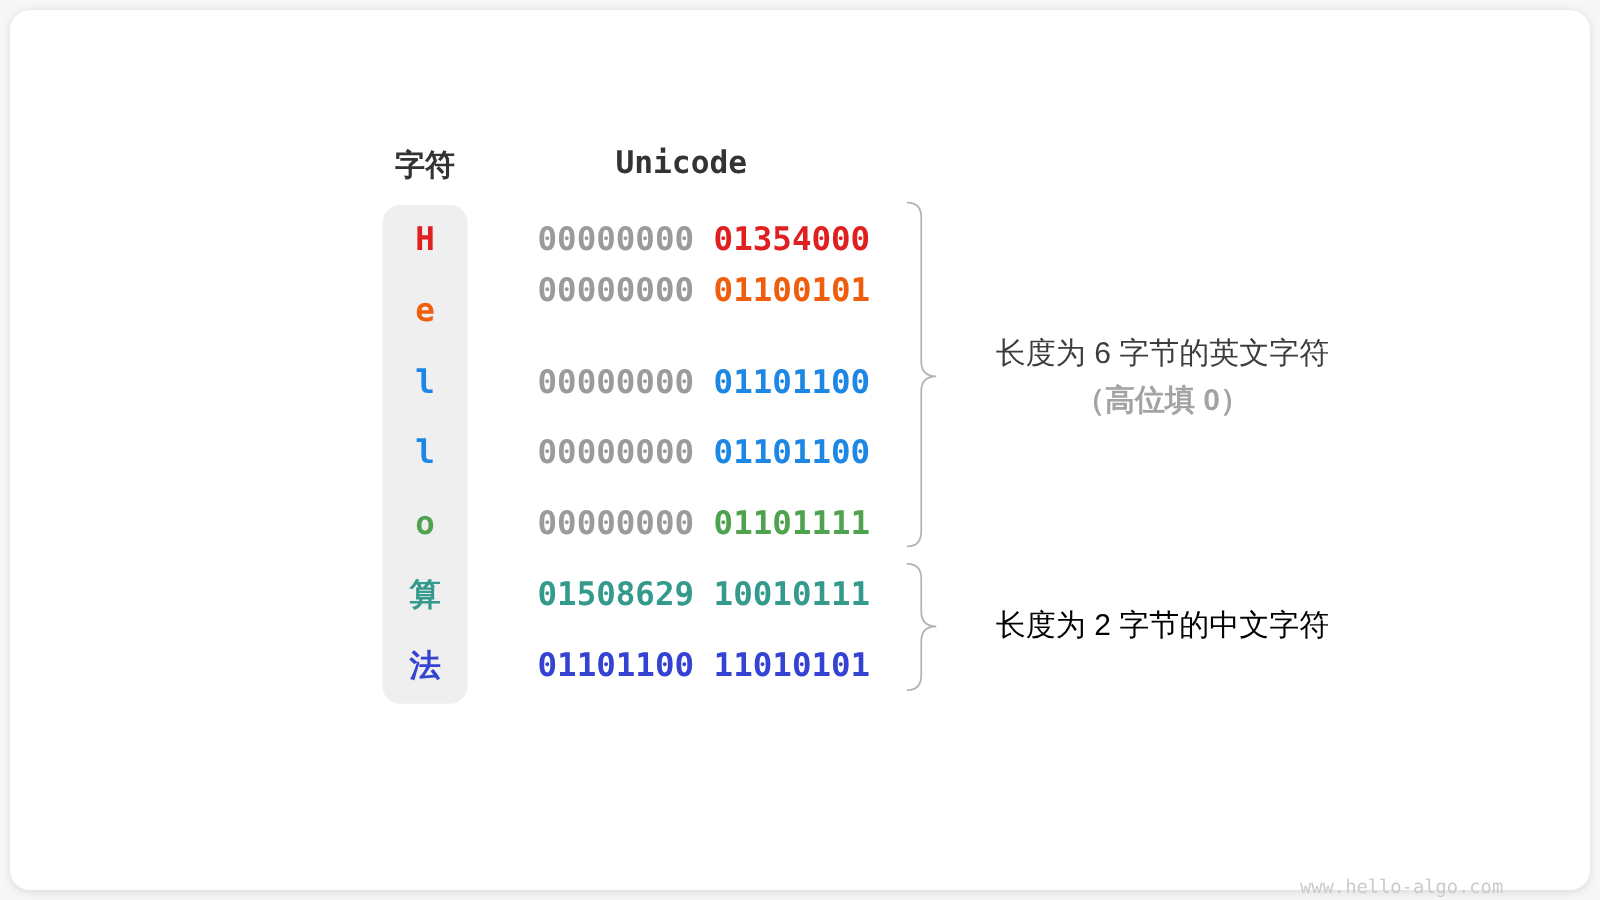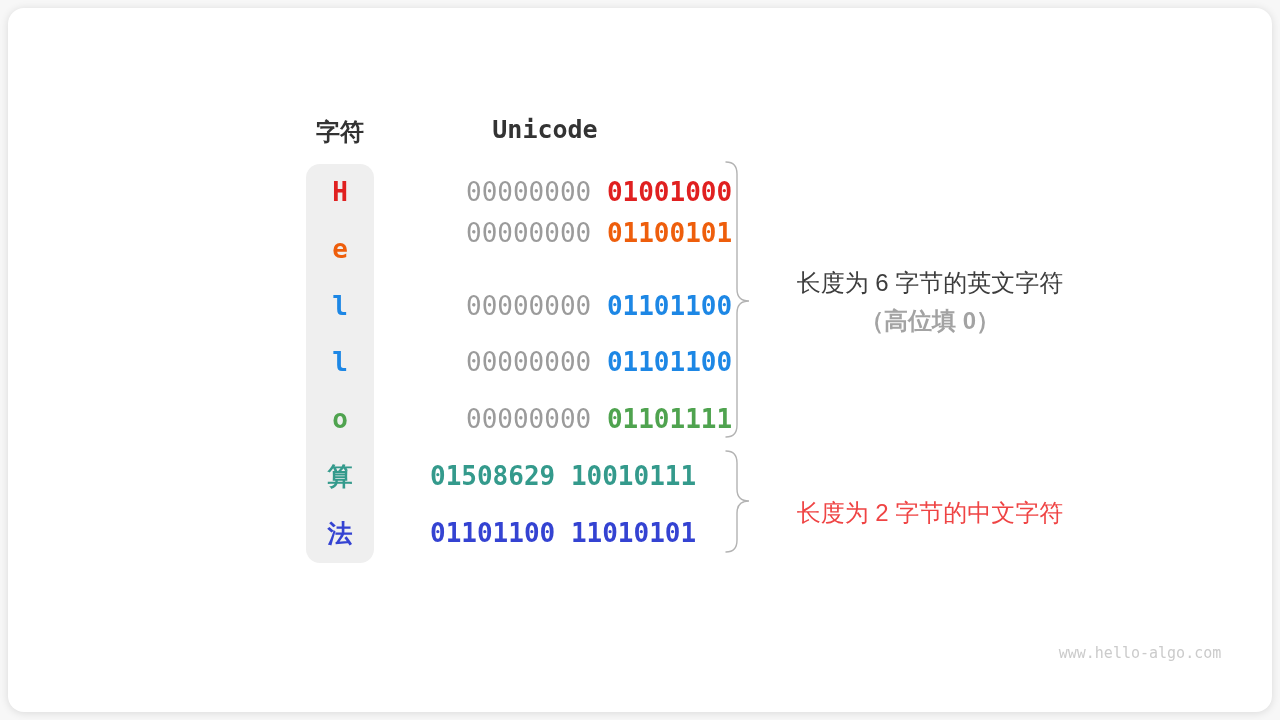--- a/index.html
+++ b/index.html
@@ -47,57 +47,57 @@
   }
   .row-char.cjk { font-family: "Liberation Sans", sans-serif; font-size: 25px; }
   .row-bits {
     position: absolute;
     left: 430px; height: 40px;
     line-height: 40px;
     font-family: "DejaVu Sans Mono", monospace;
     font-size: 26px;
     white-space: pre;
   }
-  .bits-grey { font-weight: 400; margin-left: 36px; }
+  .bits-grey { font-weight: 700; }
   .bits-colored { font-weight: 700; }
   .braces-svg { position: absolute; left: 0; top: 0; pointer-events: none; }
   .annotation {
     position: absolute;
     left: 758px; width: 344px;
     text-align: center;
     font-size: 24px;
     line-height: 38px;
     font-weight: 500;
     white-space: nowrap;
   }
   .ann-group1 { top: 264px; }
   .ann-group2 { top: 482px; }
   .ann-sub { font-weight: 700; }
   .watermark {
     position: absolute;
-    left: 1040px; top: 644px; width: 200px;
-    text-align: center;
+    left: 1040px; top: 700px; width: 200px;
+    text-align: left;
     font-family: "DejaVu Sans Mono", monospace;
     font-size: 15px;
   }
 </style>
 </head>
 <body>
 
 <div class="stage">
   <div class="card"></div>
 
   <div class="hdr hdr-char">字符</div>
   <div class="hdr hdr-unicode">Unicode</div>
 
   <div class="pill" style="background: rgb(239, 239, 239);"></div>
 
   <div id="rows-layer">
       <div class="row-char" style="top: 172px; color: rgb(224, 32, 32);">H</div>
-      <div class="row-bits" style="top: 172px;"><span class="bits-grey" style="color: rgb(155, 155, 155);">00000000</span><span> </span><span class="bits-colored" style="color: rgb(224, 32, 32);">01001000</span></div>
+      <div class="row-bits" style="top: 172px;"><span class="bits-grey" style="color: rgb(155, 155, 155);">00000000</span><span> </span><span class="bits-colored" style="color: rgb(224, 32, 32);">01354000</span></div>
       <div class="row-char" style="top: 229px; color: rgb(238, 94, 12);">e</div>
       <div class="row-bits" style="top: 213px;"><span class="bits-grey" style="color: rgb(155, 155, 155);">00000000</span><span> </span><span class="bits-colored" style="color: rgb(238, 94, 12);">01100101</span></div>
       <div class="row-char" style="top: 286px; color: rgb(29, 135, 229);">l</div>
       <div class="row-bits" style="top: 286px;"><span class="bits-grey" style="color: rgb(155, 155, 155);">00000000</span><span> </span><span class="bits-colored" style="color: rgb(29, 135, 229);">01101100</span></div>
       <div class="row-char" style="top: 342px; color: rgb(29, 135, 229);">l</div>
       <div class="row-bits" style="top: 342px;"><span class="bits-grey" style="color: rgb(155, 155, 155);">00000000</span><span> </span><span class="bits-colored" style="color: rgb(29, 135, 229);">01101100</span></div>
       <div class="row-char" style="top: 399px; color: rgb(79, 163, 79);">o</div>
       <div class="row-bits" style="top: 399px;"><span class="bits-grey" style="color: rgb(155, 155, 155);">00000000</span><span> </span><span class="bits-colored" style="color: rgb(79, 163, 79);">01101111</span></div>
       <div class="row-char cjk" style="top: 456px; color: rgb(52, 154, 140);">算</div>
       <div class="row-bits" style="top: 456px;"><span class="bits-colored" style="color: rgb(52, 154, 140);">01508629</span><span> </span><span class="bits-colored" style="color: rgb(52, 154, 140);">10010111</span></div>
@@ -108,17 +108,17 @@
   <svg class="braces-svg" width="1280" height="720" viewBox="0 0 1280 720">
     <path d="M 726 162 Q 737 162 737 174 L 737 289 Q 737 301 749 301 Q 737 301 737 313 L 737 425 Q 737 437 726 437" fill="none" stroke="#b3b3b3" stroke-width="1.4" stroke-linecap="round"></path>
     <path d="M 726 451 Q 737 451 737 463 L 737 489 Q 737 501 749 501 Q 737 501 737 513 L 737 540 Q 737 552 726 552" fill="none" stroke="#b3b3b3" stroke-width="1.4" stroke-linecap="round"></path>
   </svg>
 
   <div class="annotation ann-group1">
     <div style="color: rgb(61, 61, 61);">长度为 6 字节的英文字符</div>
     <div class="ann-sub" style="color: rgb(163, 163, 163);">（高位填 0）</div>
   </div>
   <div class="annotation ann-group2">
-    <div style="color: #ef4444; margin-top: 12px;">长度为 2 字节的中文字符</div>
+    <div style="color: #000000;">长度为 2 字节的中文字符</div>
   </div>
 
   <div class="watermark" style="color: rgb(203, 203, 203);">www.hello-algo.com</div>
 </div>
 
 </body></html>

